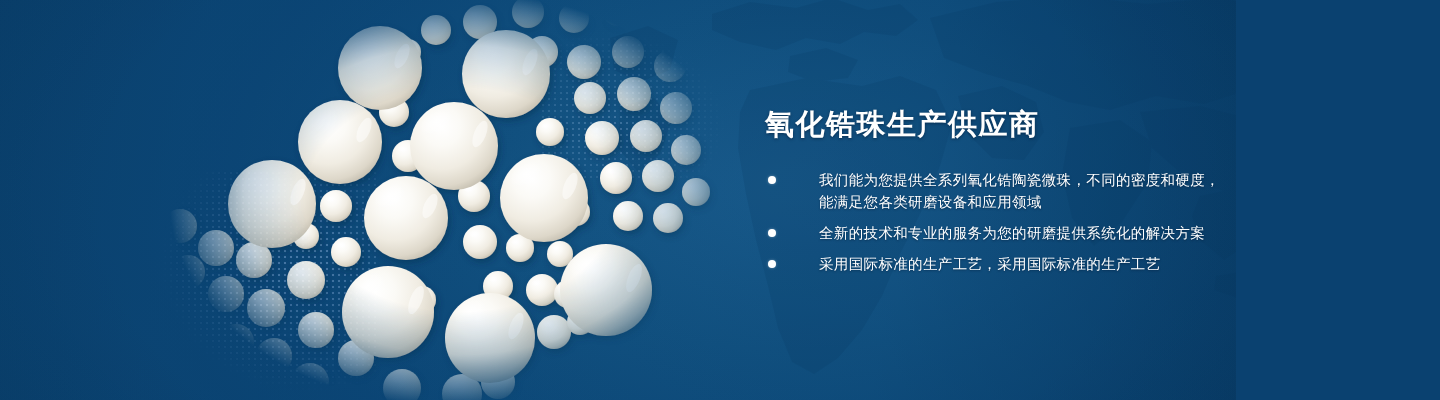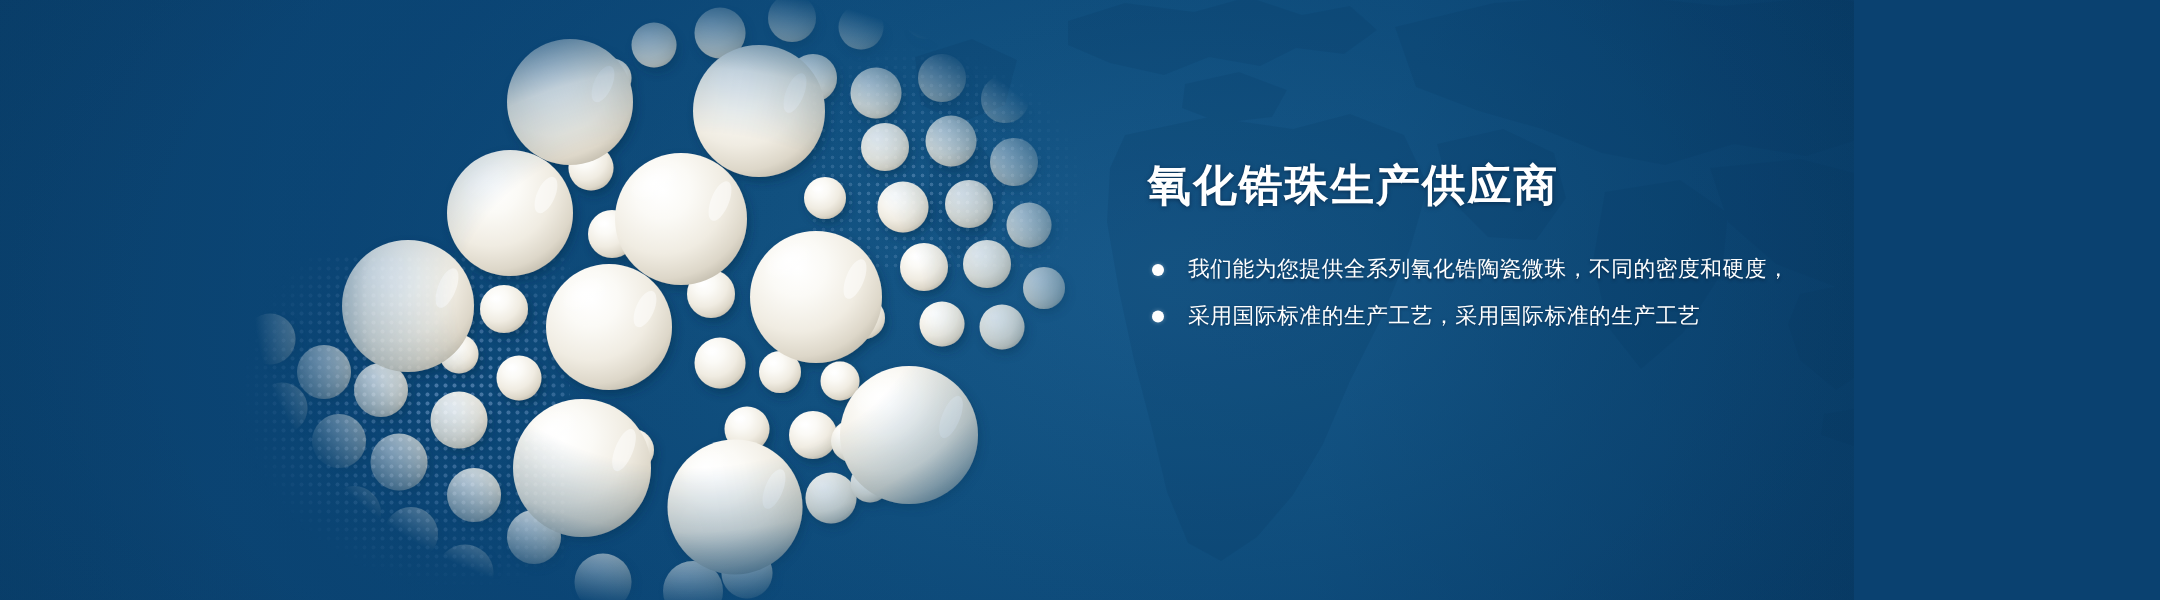--- a/index.html
+++ b/index.html
@@ -130,21 +130,21 @@
   .dot {
     position: absolute;
     left: 3px;
     top: 7px;
     width: 8px;
     height: 8px;
     border-radius: 50%;
     background: #ffffff;
     box-shadow: 0 0 3px rgba(255,255,255,0.35);
   }
-  .bline { display: block; }
+  .bline { display: block; margin-left: 27px; }
 </style>
 </head>
 <body>
 
 <div id="banner">
 
   <div class="bg-base"></div>
   <div class="bg-wash"></div>
 
   <div class="worldmap">
@@ -382,22 +382,27 @@
 
   <div class="copy">
 
     <div class="headline">氧化锆珠生产供应商</div>
 
     <ul class="bullets">
 
       <li class="bullet">
         <span class="dot"></span>
         <span class="bline">我们能为您提供全系列氧化锆陶瓷微珠，不同的密度和硬度，</span>
+        <span class="bline">能满足您各类研磨设备和应用领域</span>
       </li>
 
+      <li class="bullet">
+        <span class="dot"></span>
+        <span class="bline">全新的技术和专业的服务为您的研磨提供系统化的解决方案</span>
+      </li>
 
       <li class="bullet">
         <span class="dot"></span>
         <span class="bline">采用国际标准的生产工艺，采用国际标准的生产工艺</span>
       </li>
 
     </ul>
   </div>
 
 </div>

